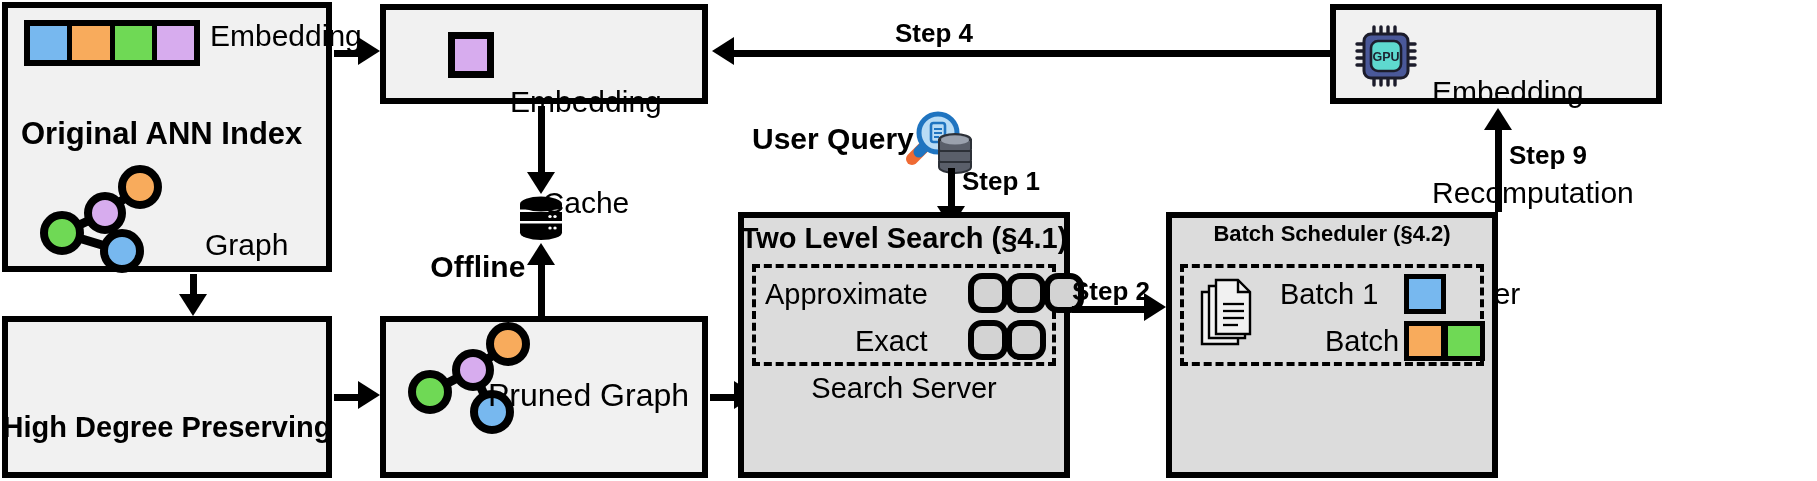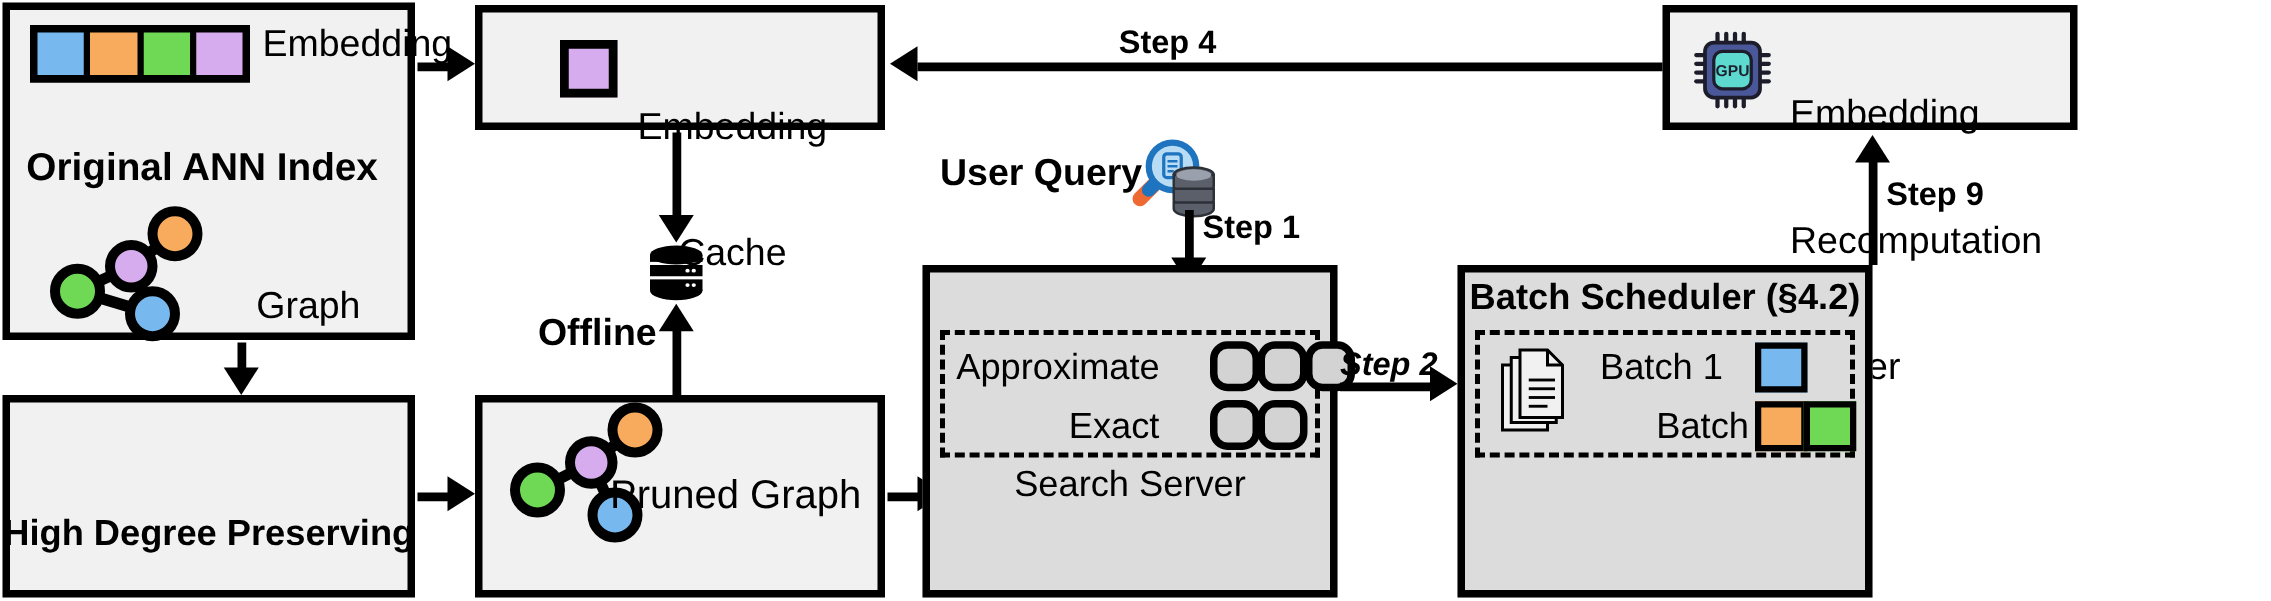--- a/index.html
+++ b/index.html
@@ -269,41 +269,42 @@
       </g>
     </svg>
   </div>
 
   <div class="ln vln" style="left:948px; top:168px; height:42px;"></div>
   <div class="arrow down" style="left:937px; top:206px;"></div>
   <div class="steplbl" style="left:962px; top:166px; font-size:26px;">Step 1</div>
 
   <div class="box shaded" style="left:738px; top:212px; width:332px; height:266px;">
   </div>
+  <div class="lbl center" style="left:738px; top:222px; width:332px; font-size:29px; font-weight:bold;">Two Level Search (§4.1)</div>
 
   <div class="dashed" style="left:752px; top:264px; width:304px; height:102px;"></div>
 
   <div class="lbl" style="left:765px; top:278px; font-size:29px;">Approximate</div>
   <div class="pill" style="left:968px; top:273px; width:40px; height:40px;"></div>
   <div class="pill" style="left:1006px; top:273px; width:40px; height:40px;"></div>
   <div class="pill" style="left:1044px; top:273px; width:40px; height:40px;"></div>
 
   <div class="lbl" style="left:855px; top:325px; font-size:29px;">Exact</div>
   <div class="pill" style="left:968px; top:320px; width:40px; height:40px;"></div>
   <div class="pill" style="left:1006px; top:320px; width:40px; height:40px;"></div>
 
   <div class="lbl center" style="left:738px; top:372px; width:332px; font-size:29px;">Search Server</div>
 
   <div class="ln hln" style="left:1072px; top:306px; width:76px;"></div>
   <div class="arrow right" style="left:1144px; top:293px;"></div>
-  <div class="steplbl" style="left:1072px; top:276px; font-size:26px;font-style:italic;">Step 2</div>
+  <div class="steplbl" style="left:1072px; top:276px; font-size:26px;">Step 2</div>
 
   <div class="box shaded" style="left:1166px; top:212px; width:332px; height:266px;">
   </div>
-  <div class="lbl center" style="left:1166px; top:222px; width:332px; font-size:29px; font-weight:bold;">Batch Scheduler (§4.2)</div>
+  <div class="lbl center" style="left:1166px; top:222px; width:332px; font-size:22px; font-weight:bold;">Batch Scheduler (§4.2)</div>
 
   <div class="dashed" style="left:1180px; top:264px; width:304px; height:102px;"></div>
 
   <div class="graph" style="left:1198px; top:278px; width:58px; height:74px;">
     <svg width="58" height="74" viewBox="0 0 58 74">
       <g fill="#f1f1f1" stroke="#000" stroke-width="2.4">
         <path d="M4 14 h24 l12 12 v40 h-36 z"></path>
         <path d="M11 8 h24 l12 12 v40 h-36 z"></path>
         <path d="M18 2 h22 l12 12 v42 h-34 z"></path>
       </g>

